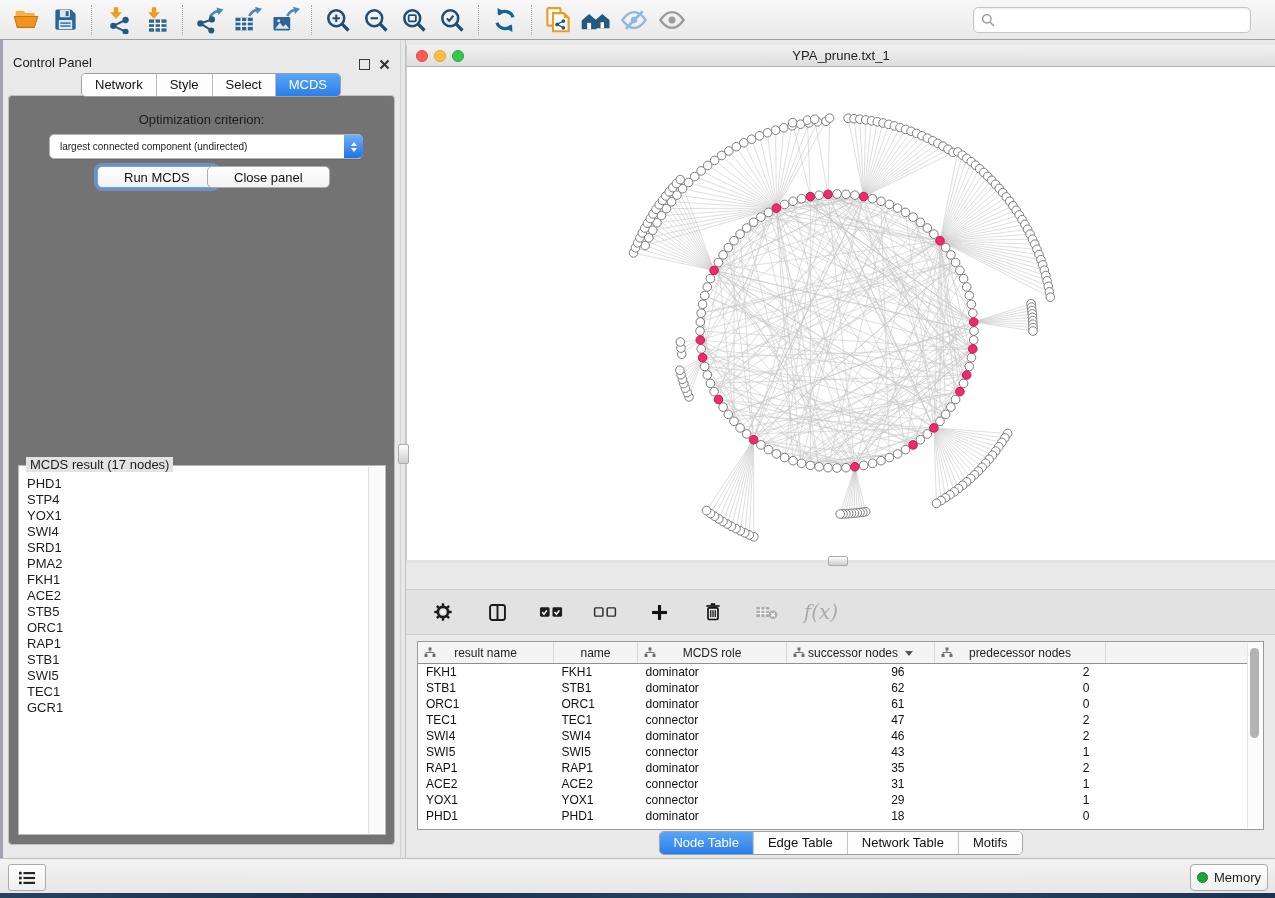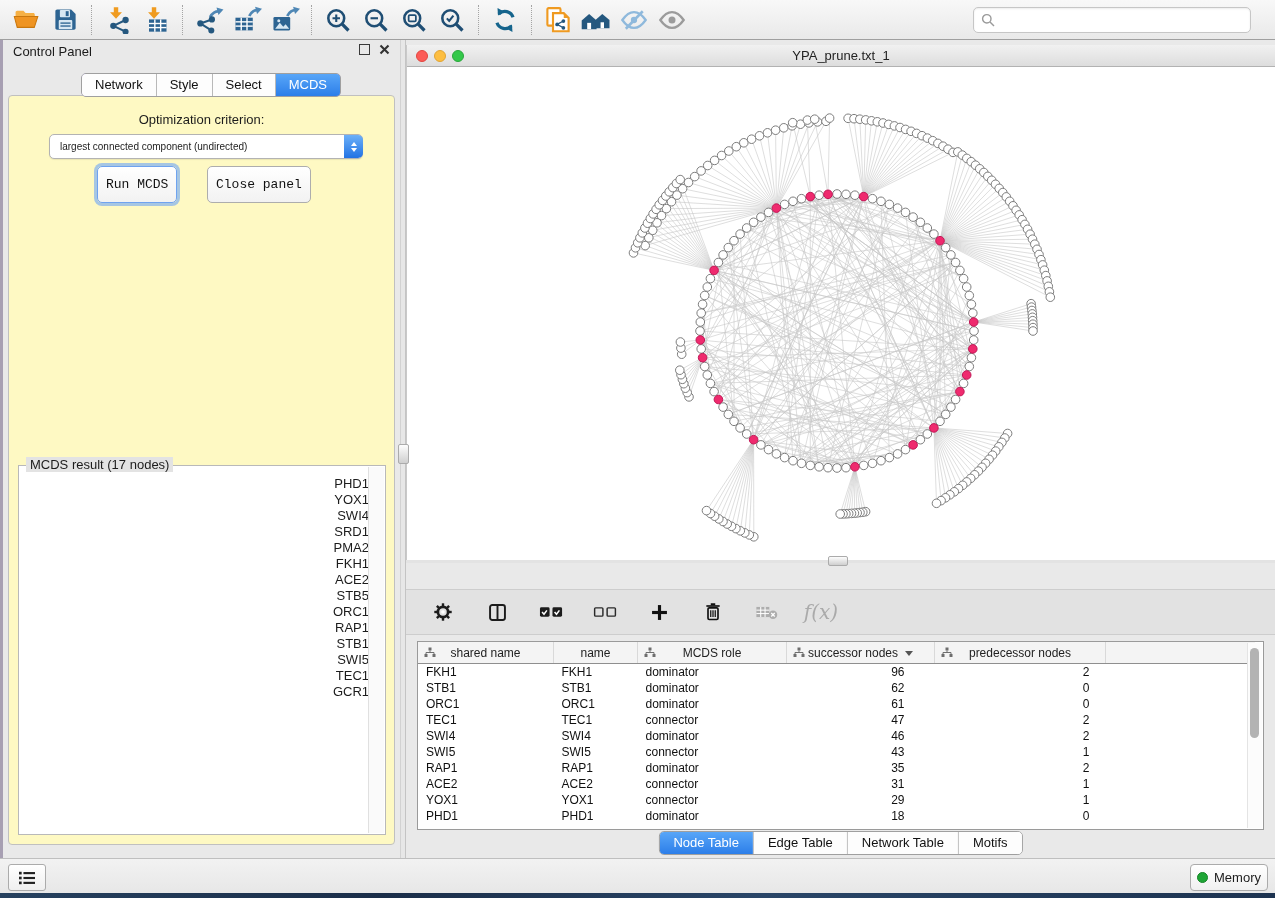--- a/index.html
+++ b/index.html
@@ -20,48 +20,48 @@
     box-shadow:inset 0 1px 2px rgba(0,0,0,.08);}
   #search-wrap input{border:none;outline:none;flex:1;font-size:13px;background:transparent;margin-left:5px;}
 
   
   #left-edge{left:0;top:40px;width:3px;height:853px;background:#a79fb2;}
   #bottom-wallpaper{left:0;top:893px;width:1275px;height:5px;
     background:linear-gradient(90deg,#26415f,#1b2e49 30%,#2a4668 60%,#1d3350);}
 
   
   #control-panel{left:3px;top:40px;width:397px;height:818px;background:#e9e9e9;}
-  .panel-head{height:26px;display:flex;align-items:flex-start;padding:4px 10px 0 10px;gap:48px;}
+  .panel-head{height:26px;display:flex;align-items:flex-end;padding:4px 10px 0 10px;gap:48px;}
   .panel-title{font-size:13px;color:#1b1b1b;}
   .panel-btns{margin-left:auto;display:flex;align-items:center;gap:9px;}
   .wbtn-sq{width:9px;height:9px;border:1.6px solid #3a3a3a;display:inline-block;}
   .cp-tabs{left:78px;top:33px;height:22px;display:flex;position:absolute;z-index:3;
     border:1px solid #9f9f9f;border-radius:5px;overflow:hidden;background:#c4b5fd;font-size:13px;}
   .cp-tab{padding:3px 13px 4px 13px;border-right:1px solid #b9b9b9;background:#fdfdfd;color:#111;}
   .cp-tab:last-child{border-right:none;}
   .cp-tab.active{background:linear-gradient(#58a6f8,#2c7ee9);color:#fff;}
-  #cp-inner{left:5px;top:55px;width:385px;height:748px;background:#fef9c3;
+  #cp-inner{left:5px;top:55px;width:385px;height:748px;background:#737373;
     border:1px solid #c0c0c0;border-radius:4px;}
   #opt-label{left:0;top:16px;width:100%;text-align:center;font-size:13px;}
   #opt-select{left:40px;top:38px;width:312px;height:23px;background:#fff;border:1px solid #b3b3b3;
     border-radius:5px;display:flex;align-items:center;font-size:10px;
     box-shadow:0 1px 1px rgba(0,0,0,.08);}
   #opt-select .sel-text{flex:1;padding-left:10px;white-space:nowrap;overflow:hidden;}
   .stepper{width:19px;height:23px;margin-right:-1px;border-radius:0 5px 5px 0;
     background:linear-gradient(#6cb0f8,#2273e4);display:flex;flex-direction:column;
     align-items:center;justify-content:center;gap:2px;}
   .tri-up{width:0;height:0;border-left:3.5px solid transparent;border-right:3.5px solid transparent;border-bottom:4.5px solid #fff;}
   .tri-dn{width:0;height:0;border-left:3.5px solid transparent;border-right:3.5px solid transparent;border-top:4.5px solid #fff;}
-  .mac-btn{height:37px;background:linear-gradient(#ffffff,#f2f2f2);border:1px solid #adadad;
-    border-radius:5px;font-size:13px;padding:0 8px;color:#111;
-    font-family:Liberation Mono, monospace;}
+  .mac-btn{height:22px;background:linear-gradient(#ffffff,#f2f2f2);border:1px solid #adadad;
+    border-radius:5px;font-size:13px;padding:0 26px;color:#111;
+    font-family:Liberation Sans, sans-serif;}
   #run-btn{left:88px;top:70px;box-shadow:0 0 0 3px rgba(106,163,249,.6);border-color:#6fa3ef;}
   #close-btn{left:198px;top:70px;}
   #mcds-group{left:9px;top:369px;width:366px;height:368px;background:#fff;
-    border:1px solid #b9b9b9;box-shadow:inset 0 0 0 1px rgba(255,255,255,.6);text-align:right;}
+    border:1px solid #b9b9b9;box-shadow:inset 0 0 0 1px rgba(255,255,255,.6);}
   #mcds-group-title{position:absolute;top:-9px;left:7px;background:#e3e3e3;padding:0 4px;font-size:13px;}
   #mcds-list{position:absolute;left:1px;top:4px;right:16px;bottom:1px;overflow:hidden;
     padding:6px 0 0 7px;font-size:13px;line-height:16px;}
   #mcds-scroll{position:absolute;top:1px;right:1px;bottom:1px;width:15px;background:#fafafa;border-left:1px solid #e0e0e0;}
 
   
   #v-split{left:400px;top:40px;width:6px;height:820px;background:#e7e7e7;border-left:1px solid #d2d2d2;border-right:1px solid #c4c4c4;box-sizing:border-box;}
   #v-grip{left:398px;top:444px;width:9px;height:18px;background:linear-gradient(#fdfdfd,#cfcfcf);
     border:1px solid #ababab;border-radius:2px;z-index:5;}
   #h-split{left:406px;top:560px;width:869px;height:3px;background:#e3e3e3;}
@@ -300,20 +300,21 @@
           <span class="tri-up"></span>
           <span class="tri-dn"></span>
         </span>
     </div>
     <button id="run-btn" class="mac-btn abs">Run MCDS</button>
     <button id="close-btn" class="mac-btn abs">Close panel</button>
     <div id="mcds-group" class="abs">
       <span id="mcds-group-title">MCDS result (17 nodes)</span>
       <div id="mcds-list">
           <div>PHD1</div>
+          <div>STP4</div>
           <div>YOX1</div>
           <div>SWI4</div>
           <div>SRD1</div>
           <div>PMA2</div>
           <div>FKH1</div>
           <div>ACE2</div>
           <div>STB5</div>
           <div>ORC1</div>
           <div>RAP1</div>
           <div>STB1</div>
@@ -682,21 +683,21 @@
     <table>
       <thead>
           <tr id="tbl-head-row">
             <th style="width:135px"><svg class="hicon" width="12" height="11" viewBox="0 0 12 11">
   <g fill="#6e6e6e">
                   <rect x="4.5" y="0.5" width="3" height="3"></rect>
                   <rect x="0.5" y="7" width="3" height="3"></rect>
                   <rect x="8.5" y="7" width="3" height="3"></rect>
                 </g>
   <path d="M6 3.5v2M2 7V5.5h8V7" stroke="#6e6e6e" fill="none"></path>
-              </svg><span>shared name</span></th>
+              </svg><span>result name</span></th>
             <th style="width:83px"><span>name</span></th>
             <th style="width:148px"><svg class="hicon" width="12" height="11" viewBox="0 0 12 11">
   <g fill="#6e6e6e">
                   <rect x="4.5" y="0.5" width="3" height="3"></rect>
                   <rect x="0.5" y="7" width="3" height="3"></rect>
                   <rect x="8.5" y="7" width="3" height="3"></rect>
                 </g>
   <path d="M6 3.5v2M2 7V5.5h8V7" stroke="#6e6e6e" fill="none"></path>
               </svg><span>MCDS role</span></th>
             <th style="width:147px"><svg class="hicon" width="12" height="11" viewBox="0 0 12 11">

